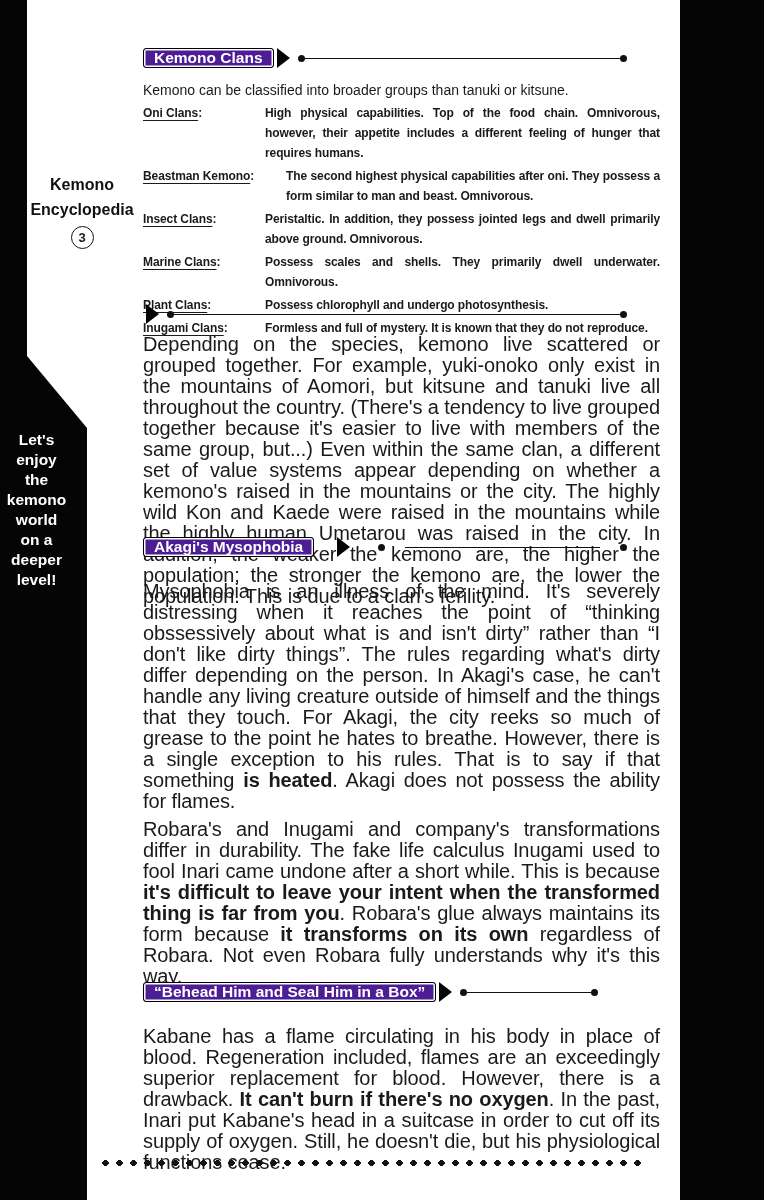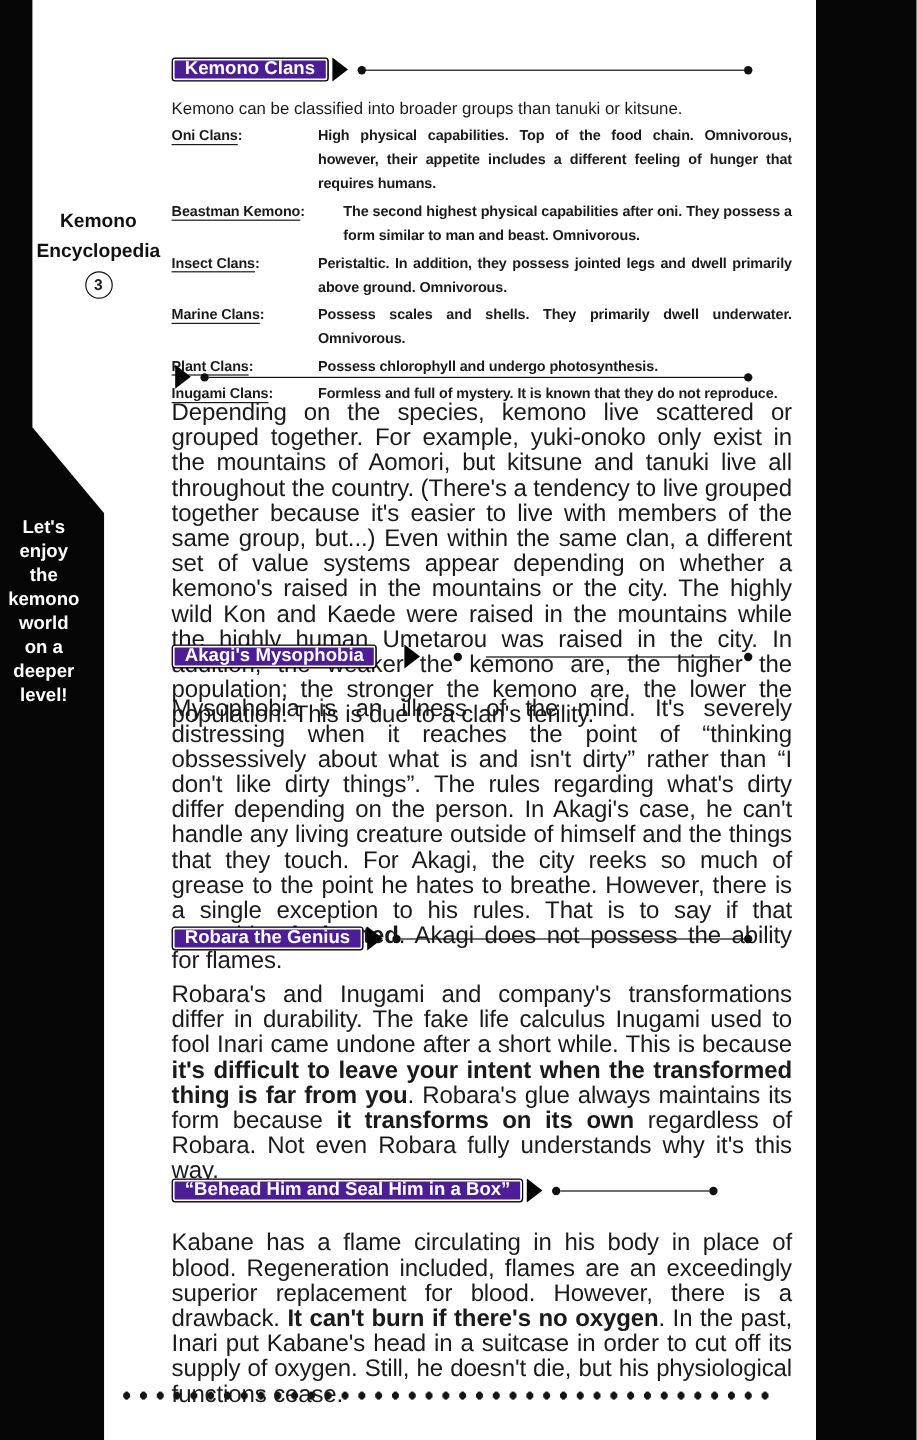--- a/index.html
+++ b/index.html
@@ -128,27 +128,20 @@
       <div class="hdr-box">Akagi's Mysophobia</div>
       <div class="tri"></div>
       <div class="dot"></div>
       <div class="rule"></div>
       <div class="dot"></div>
     </div>
     <div class="para abs p3">
       <span>Mysophobia is an illness of the mind. It's severely distressing when it reaches the point of “thinking obssessively about what is and isn't dirty” rather than “I don't like dirty things”. The rules regarding what's dirty differ depending on the person. In Akagi's case, he can't handle any living creature outside of himself and the things that they touch. For Akagi, the city reeks so much of grease to the point he hates to breathe. However, there is a single exception to his rules. That is to say if that something </span><b>is heated</b><span>. Akagi does not possess the ability for flames.</span>
     </div>
 
-    <div class="hdr-row abs h4">
-      <div class="hdr-box">Robara the Genius</div>
-      <div class="tri"></div>
-      <div class="dot"></div>
-      <div class="rule"></div>
-      <div class="dot"></div>
-    </div>
     <div class="para abs p4">
       <span>Robara's and Inugami and company's transformations differ in durability. The fake life calculus Inugami used to fool Inari came undone after a short while. This is because </span><b>it's difficult to leave your intent when the transformed thing is far from you</b><span>. Robara's glue always maintains its form because </span><b>it transforms on its own</b><span> regardless of Robara. Not even Robara fully understands why it's this way.</span>
     </div>
 
     <div class="hdr-row abs h5 short">
       <div class="hdr-box">“Behead Him and Seal Him in a Box”</div>
       <div class="tri"></div>
       <div class="dot"></div>
       <div class="rule"></div>
       <div class="dot"></div>

